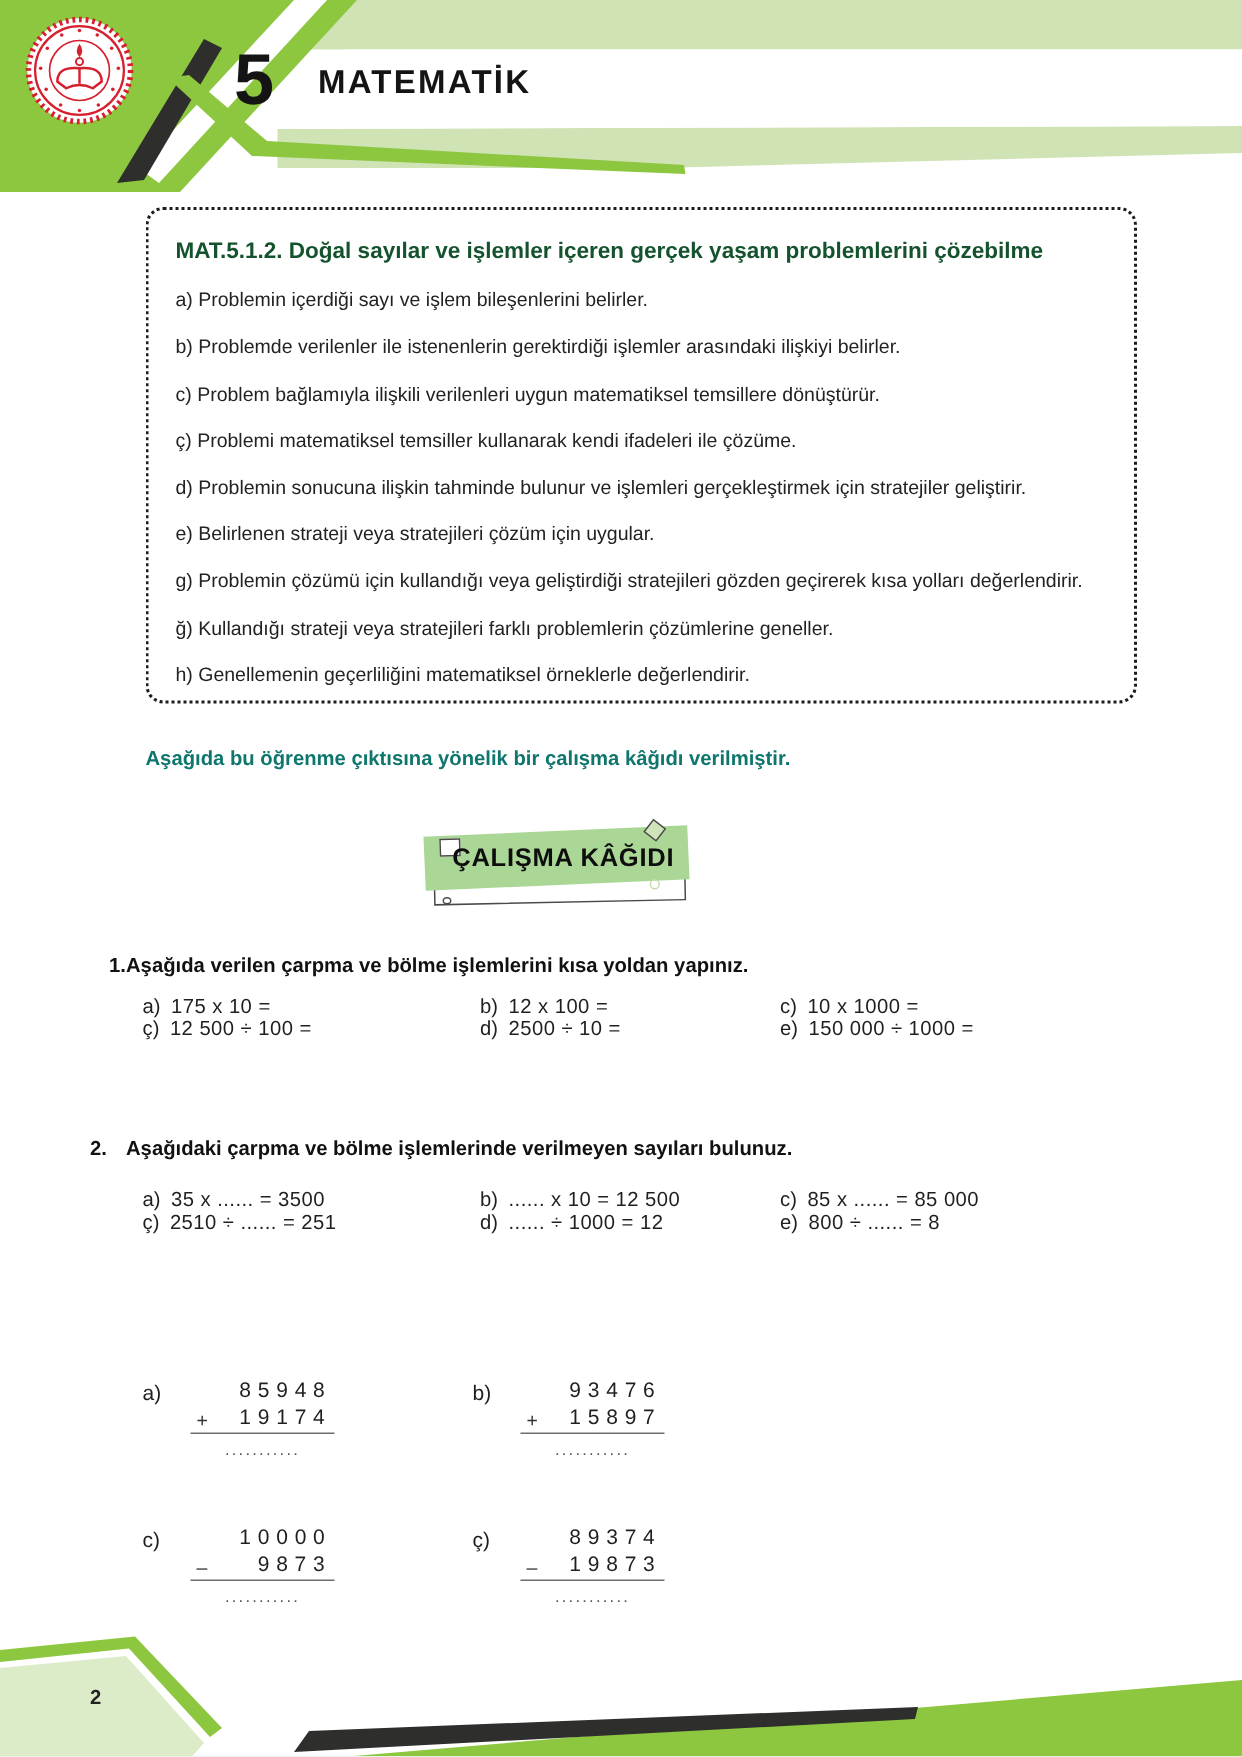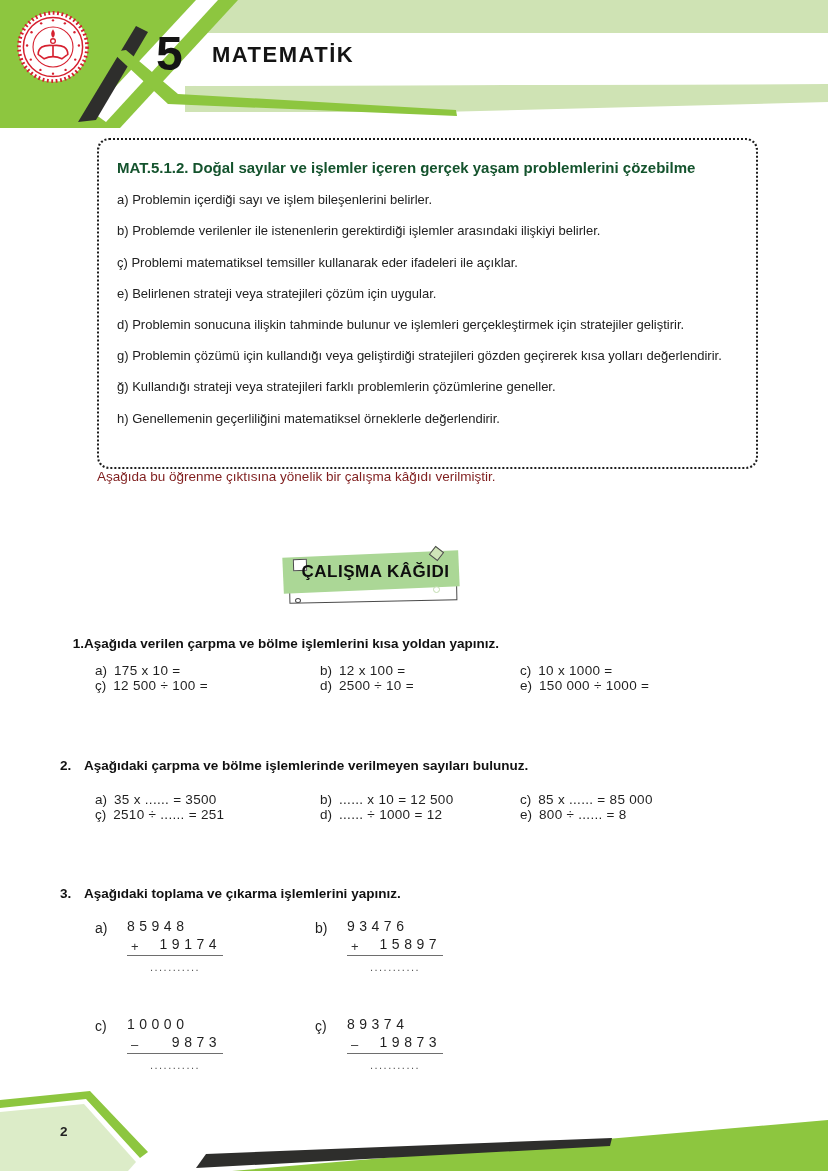--- a/index.html
+++ b/index.html
@@ -31,21 +31,21 @@
     position: absolute; left: 97px; top: 138px; width: 661px; height: 331px;
     border: 2.5px dotted #1c1c1c; border-radius: 12px;
     padding: 19px 18px 0 18px;
   }
   .outcome-title { font-size: 15px; font-weight: bold; color: #14532d; }
   .outcome-item {
     margin-top: 16.2px; font-size: 13px; color: #222;
     white-space: nowrap;
   }
   
-  .intro { position: absolute; left: 97px; top: 469px; font-size: 13.5px; color: #7f1d1d; }
+  .intro { position: absolute; left: 97px; top: 498px; font-size: 13.5px; color: #0f766e; font-weight: bold; }
   
   .banner { position: absolute; left: 283px; top: 548px; width: 185px; height: 64px; }
   .banner .paper {
     position: absolute; left: 6px; top: 12px; width: 168px; height: 42px;
     background: #fff; border: 1.3px solid #4a4a4a; transform: rotate(-1.2deg);
   }
   .banner .green-tape {
     position: absolute; left: 0px; top: 6px; width: 176px; height: 36px;
     background: #abd796; transform: rotate(-2.5deg);
   }
@@ -77,21 +77,21 @@
     position: absolute; left: 95px;
     display: grid; grid-template-columns: 225px 200px auto;
     font-size: 13.5px;
   }
   .ex-item .item-label { display: inline-block; margin-right: 7px; }
   .ex-item .item-expr { letter-spacing: 0.3px; }
   
   .vprob { position: absolute; font-size: 14px; }
   .vprob .vlabel { position: absolute; left: 0; top: 2px; }
   .vprob .vblock { position: absolute; left: 32px; top: 0; width: 96px; }
-  .vtop { text-align: left; letter-spacing: 4.5px; padding-right: 2px; }
+  .vtop { text-align: right; letter-spacing: 4.5px; padding-right: 2px; }
   .vrow {
     display: flex; justify-content: space-between; align-items: flex-end;
     border-bottom: 1.6px solid #6e6e6e; padding: 2px 0 3px 0;
   }
   .vop { font-size: 13px; color: #333; padding-left: 4px; line-height: 10px; }
   .vbottom { letter-spacing: 4.5px; padding-right: 2px; }
   .vans { text-align: center; font-size: 11px; letter-spacing: 1.5px; color: #555; margin-top: 5px; }
   
   .page-number {
     position: absolute; left: 60px; top: 1124px;
@@ -147,23 +147,24 @@
     </g>
   </svg>
 
   <div class="grade-num">5</div>
   <div class="subject-title">MATEMATİK</div>
 
   <div class="outcome-box">
     <div class="outcome-title">MAT.5.1.2. Doğal sayılar ve işlemler içeren gerçek yaşam problemlerini çözebilme</div>
     <div class="outcome-item">a) Problemin içerdiği sayı ve işlem bileşenlerini belirler.</div>
     <div class="outcome-item">b) Problemde verilenler ile istenenlerin gerektirdiği işlemler arasındaki ilişkiyi belirler.</div>
-    <div class="outcome-item">ç) Problemi matematiksel temsiller kullanarak eder ifadeleri ile açıklar.</div>
+    <div class="outcome-item">c) Problem bağlamıyla ilişkili verilenleri uygun matematiksel temsillere dönüştürür.</div>
+    <div class="outcome-item">ç) Problemi matematiksel temsiller kullanarak kendi ifadeleri ile çözüme.</div>
+    <div class="outcome-item">d) Problemin sonucuna ilişkin tahminde bulunur ve işlemleri gerçekleştirmek için stratejiler geliştirir.</div>
     <div class="outcome-item">e) Belirlenen strateji veya stratejileri çözüm için uygular.</div>
-    <div class="outcome-item">d) Problemin sonucuna ilişkin tahminde bulunur ve işlemleri gerçekleştirmek için stratejiler geliştirir.</div>
     <div class="outcome-item">g) Problemin çözümü için kullandığı veya geliştirdiği stratejileri gözden geçirerek kısa yolları değerlendirir.</div>
     <div class="outcome-item">ğ) Kullandığı strateji veya stratejileri farklı problemlerin çözümlerine geneller.</div>
     <div class="outcome-item">h) Genellemenin geçerliliğini matematiksel örneklerle değerlendirir.</div>
   </div>
 
   <div class="intro">Aşağıda bu öğrenme çıktısına yönelik bir çalışma kâğıdı verilmiştir.</div>
 
   <div class="banner">
     <div class="paper"></div>
     <div class="green-tape"></div>
@@ -191,23 +192,20 @@
   </div>
   <div class="ex-grid" style="top:792px;">
     <div class="ex-item"><span class="item-label">a)</span><span class="item-expr">35 x ...... = 3500</span></div>
     <div class="ex-item"><span class="item-label">b)</span><span class="item-expr">...... x 10 = 12 500</span></div>
     <div class="ex-item"><span class="item-label">c)</span><span class="item-expr">85 x ...... = 85 000</span></div>
     <div class="ex-item"><span class="item-label">ç)</span><span class="item-expr">2510 ÷ ...... = 251</span></div>
     <div class="ex-item"><span class="item-label">d)</span><span class="item-expr">...... ÷ 1000 = 12</span></div>
     <div class="ex-item"><span class="item-label">e)</span><span class="item-expr">800 ÷ ...... = 8</span></div>
   </div>
 
-  <div class="ex-heading" style="left:60px; top:886px;">
-    <span class="ex-num">3.</span><span>Aşağıdaki toplama ve çıkarma işlemlerini yapınız.</span>
-  </div>
 
   <div class="vprob" style="left:95px; top:918px;">
     <span class="vlabel">a)</span>
     <div class="vblock">
       <div class="vtop">85948</div>
       <div class="vrow">
         <span class="vop">+</span>
         <span class="vbottom">19174</span>
       </div>
       <div class="vans">...........</div>

